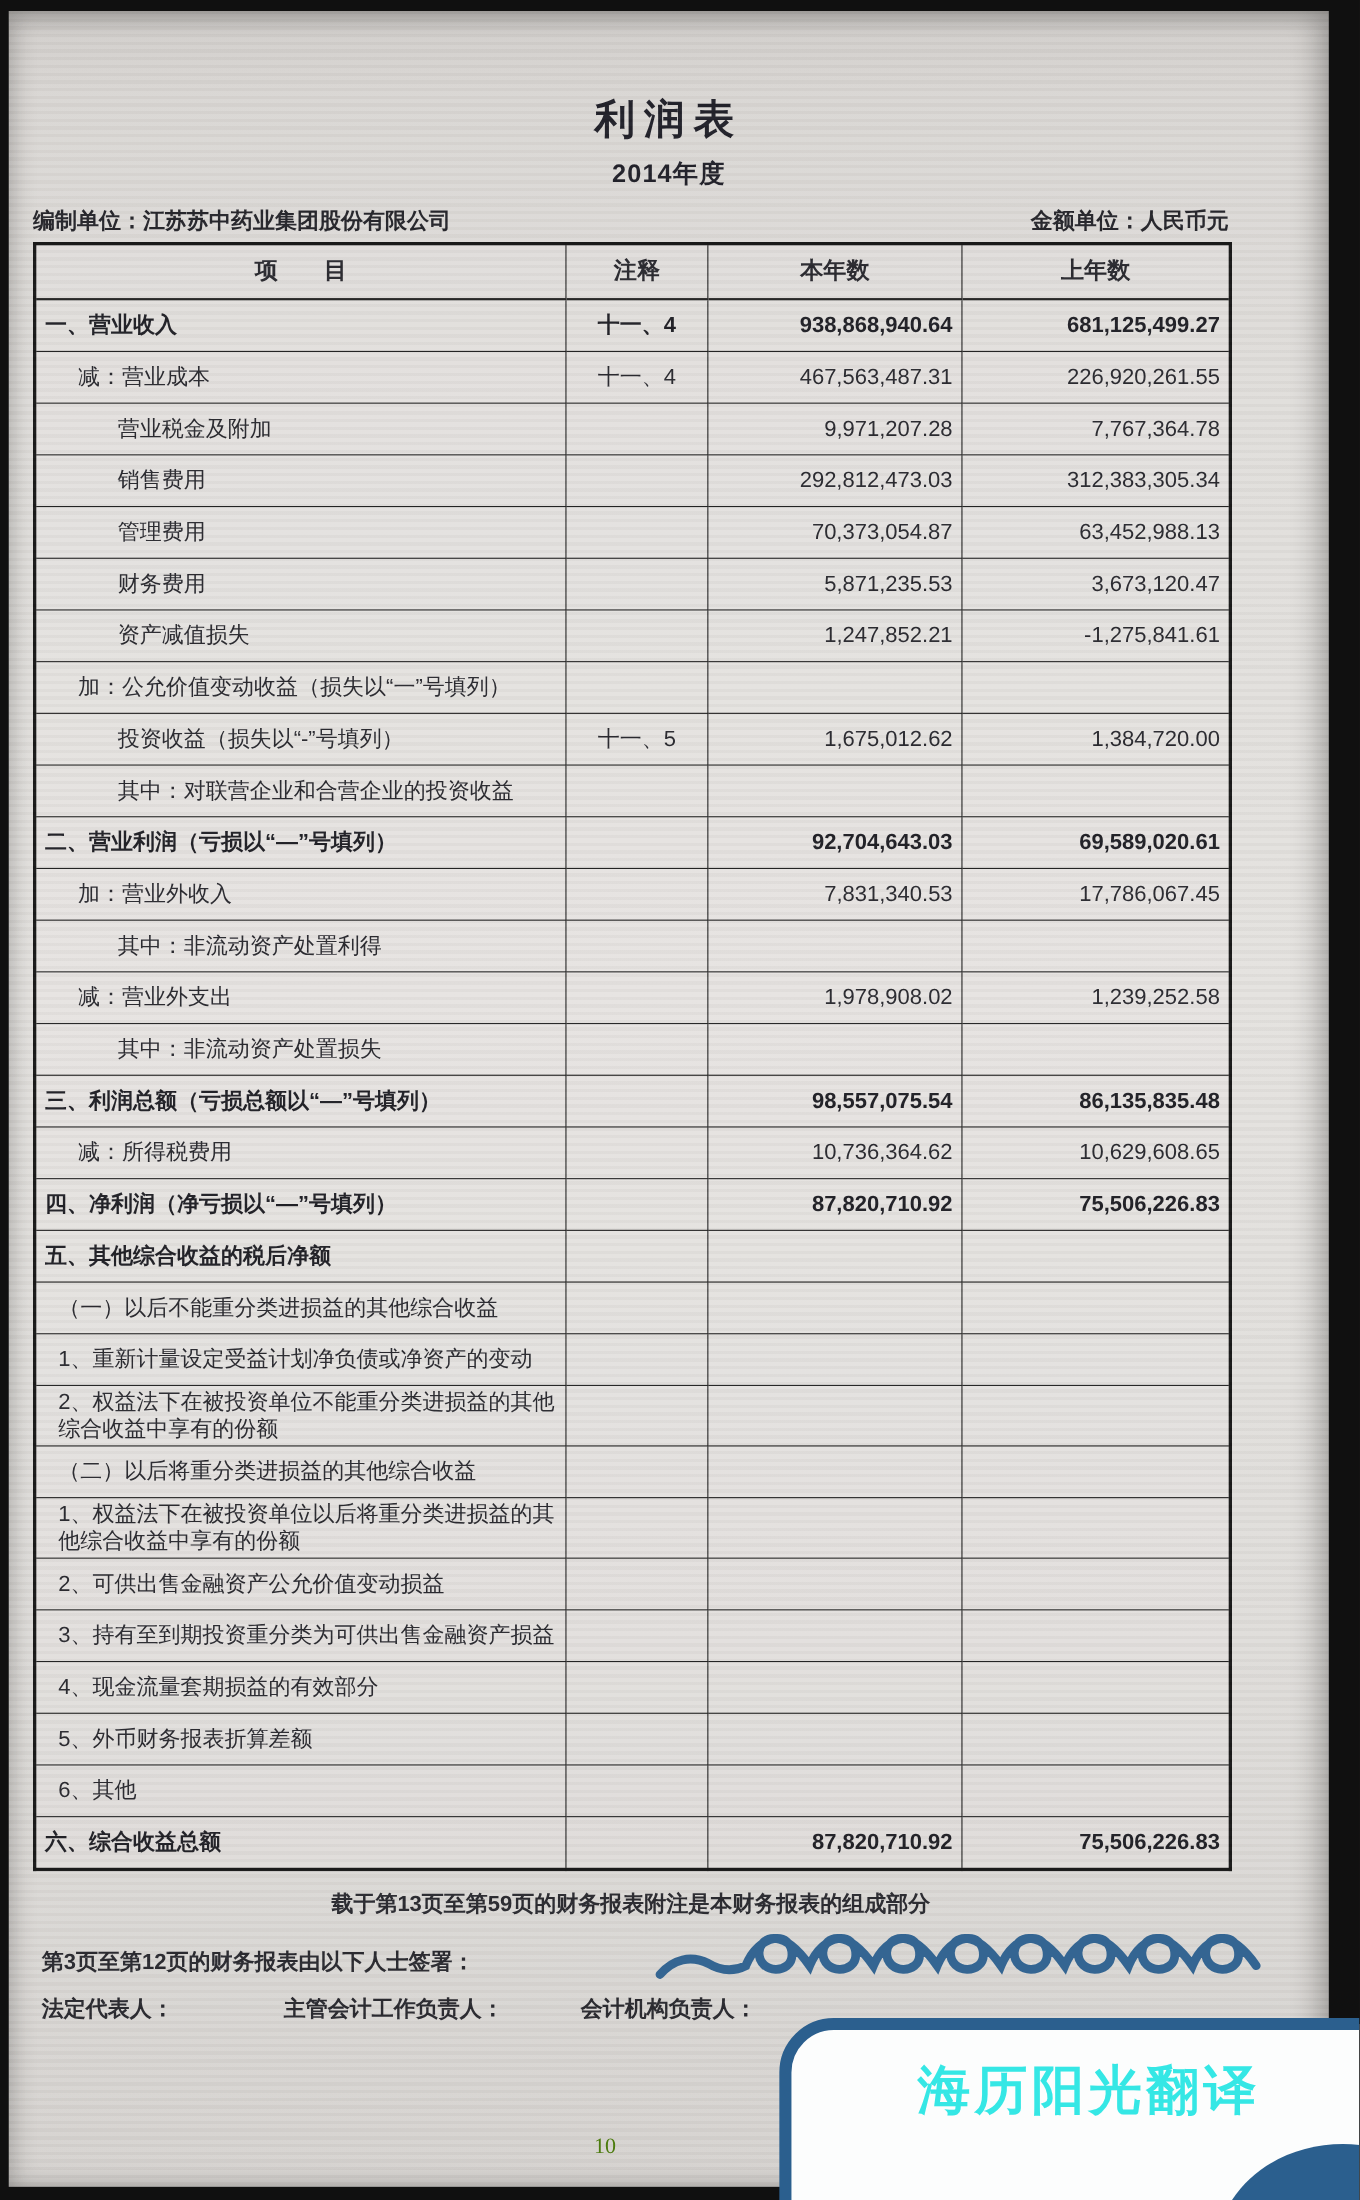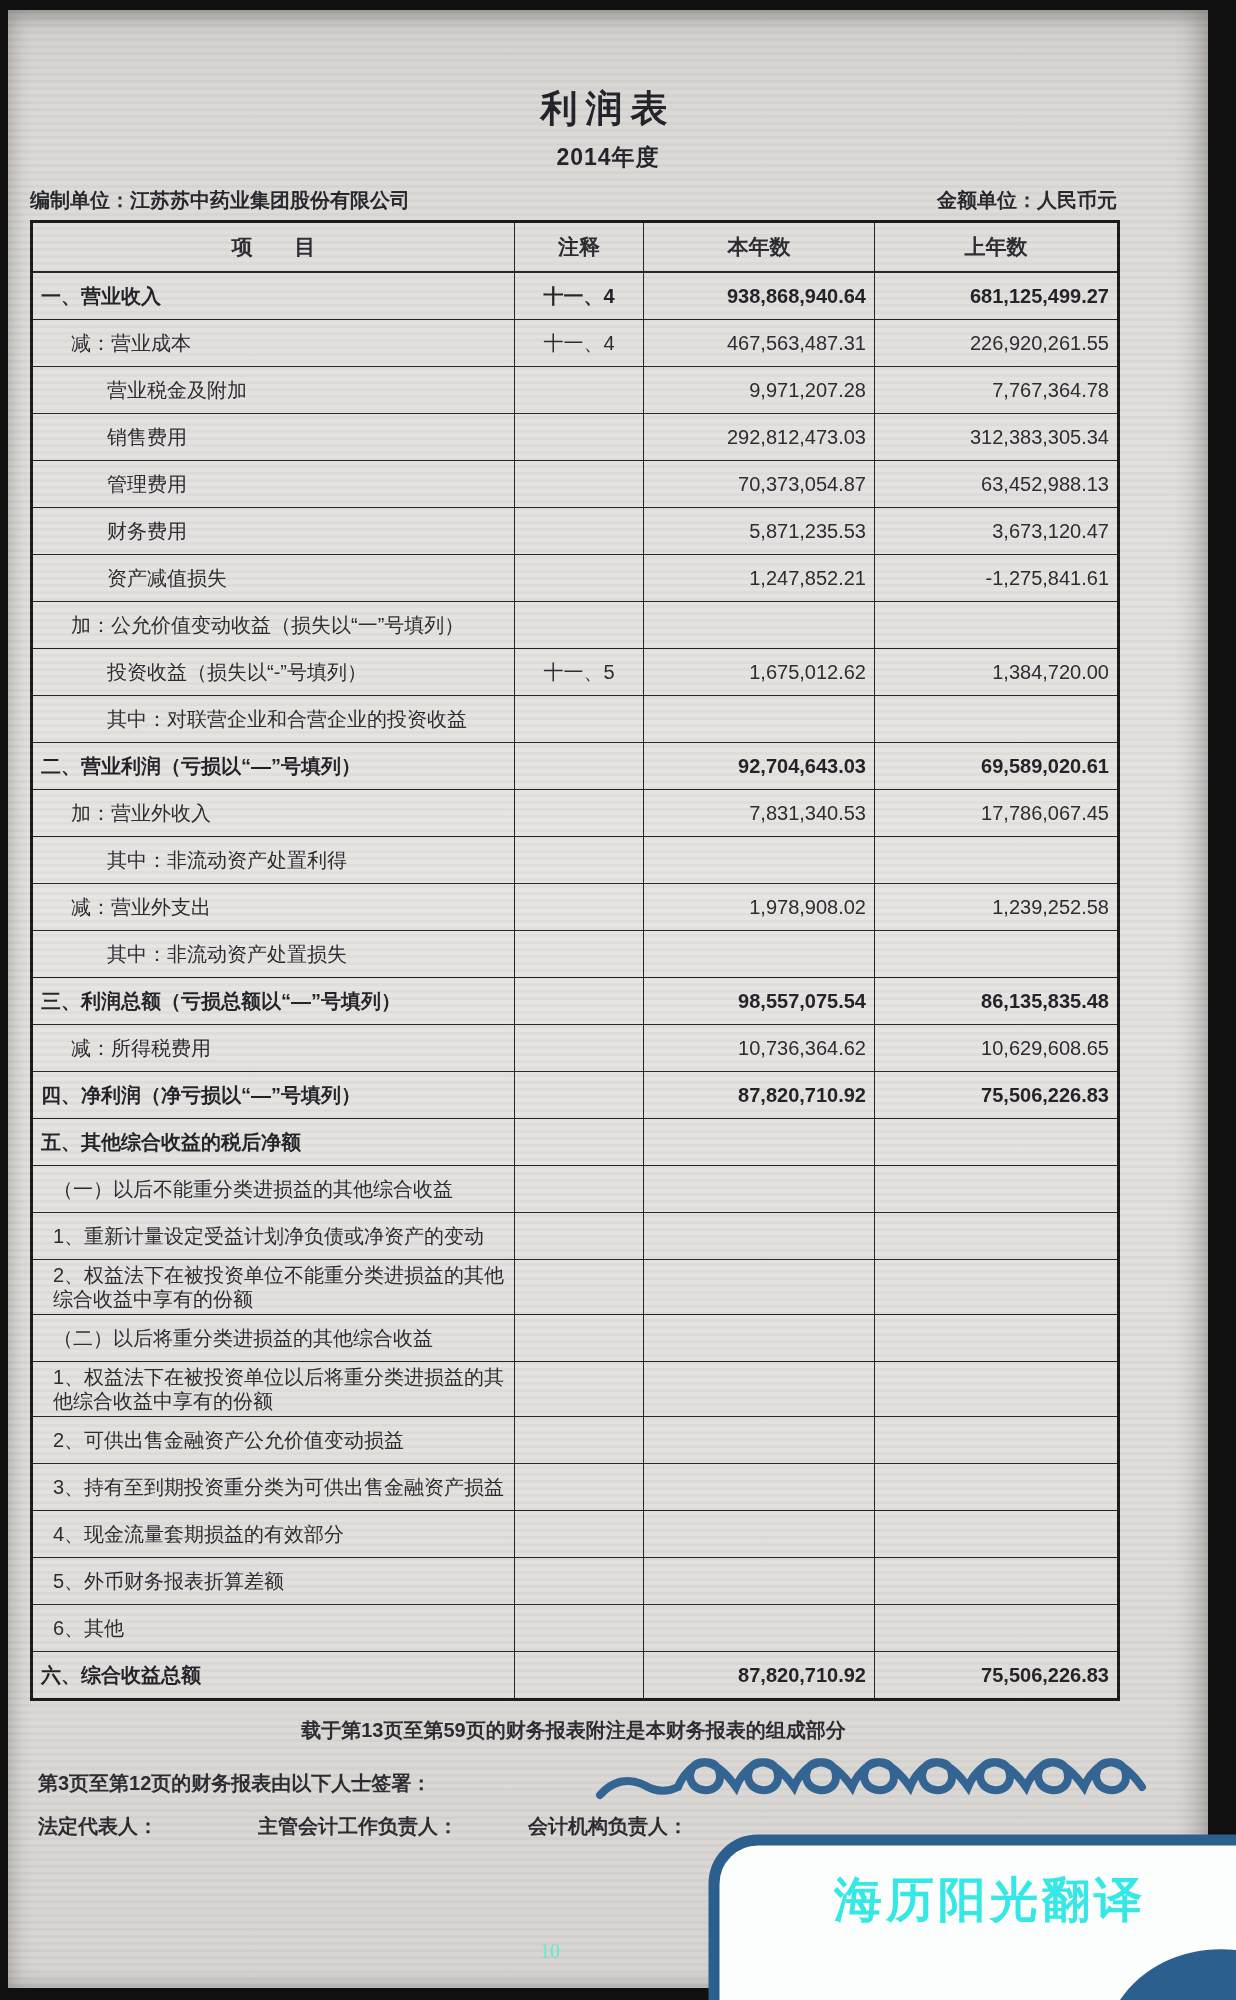--- a/index.html
+++ b/index.html
@@ -63,21 +63,21 @@
     display:flex;gap:0;
   }
   .sig-line span:nth-child(1){width:220px;}
   .sig-line span:nth-child(2){width:270px;}
   .doodle-svg{position:absolute;left:0;top:0;pointer-events:none;}
   .stamp-text{
     position:absolute;left:770px;top:1868px;width:440px;text-align:center;
     font-size:48px;font-weight:600;letter-spacing:4px;
   }
   .page-number{
-    position:absolute;left:540px;top:1940px;font-size:20px;color:#5eead4;
+    position:absolute;left:540px;top:1940px;font-size:20px;color:#4d7c0f;
     font-family:"Liberation Serif","DejaVu Serif",serif;
   }
 </style>
 </head>
 <body>
 
 <div class="page">
   <div class="paper">
 
     <div class="doc-title">利润表</div>

